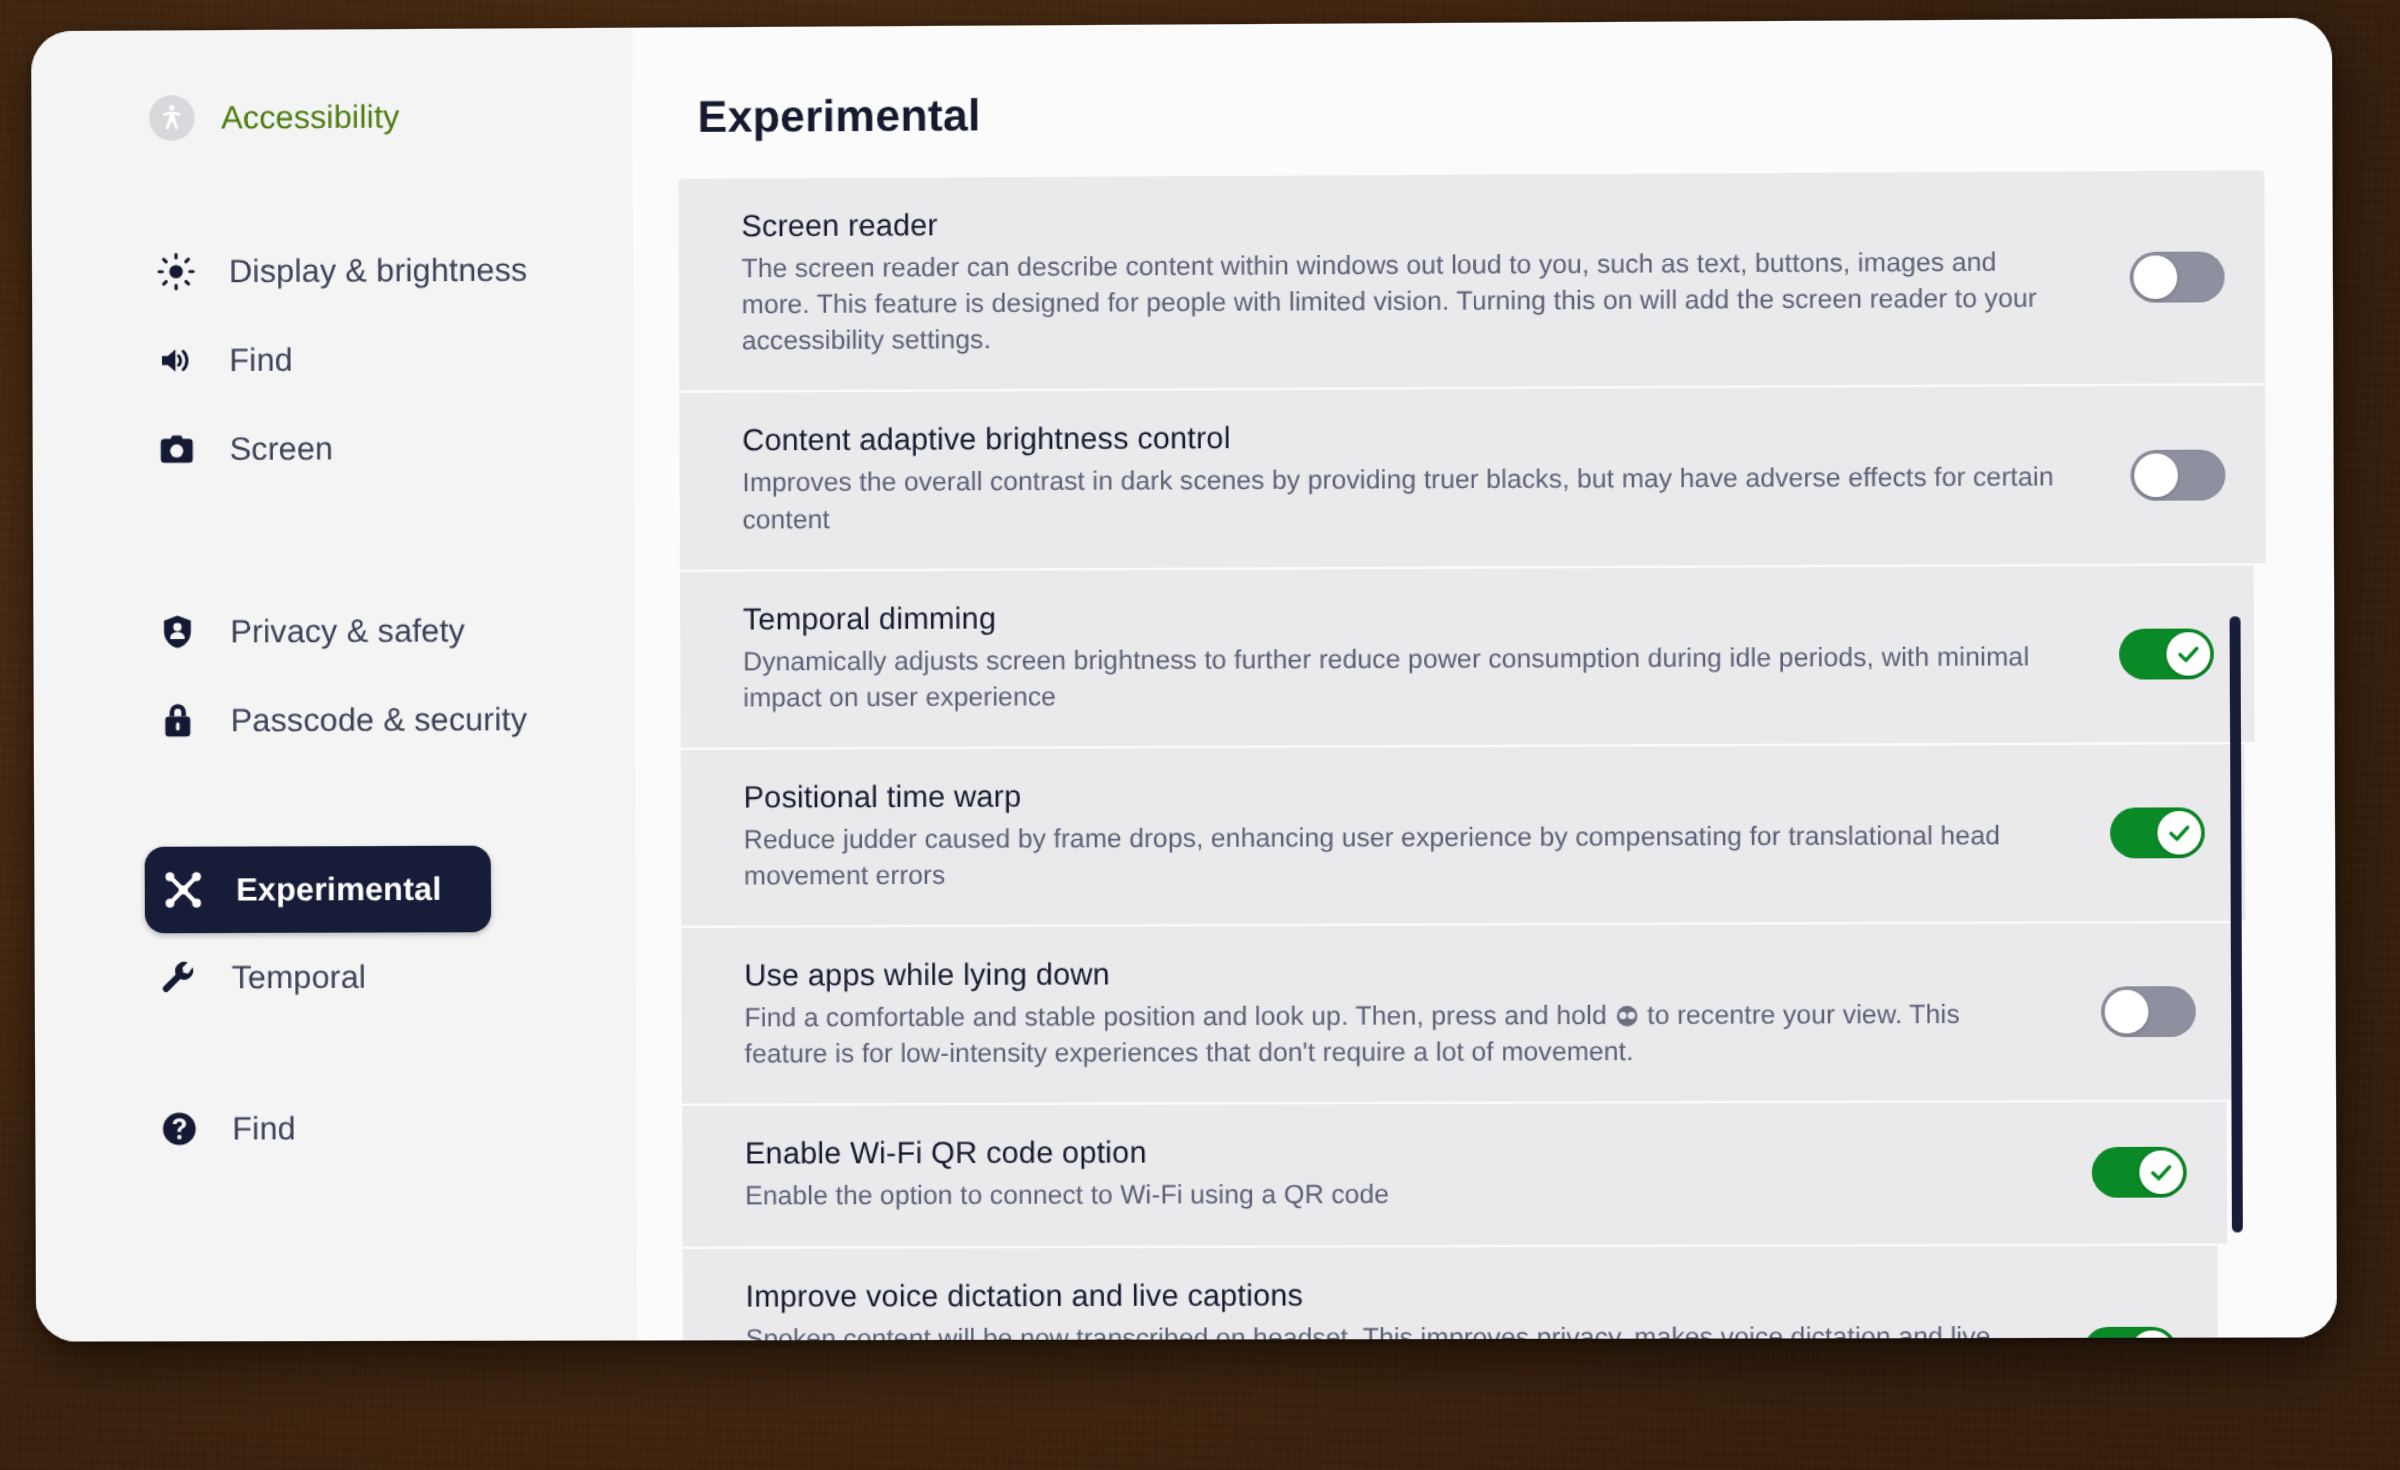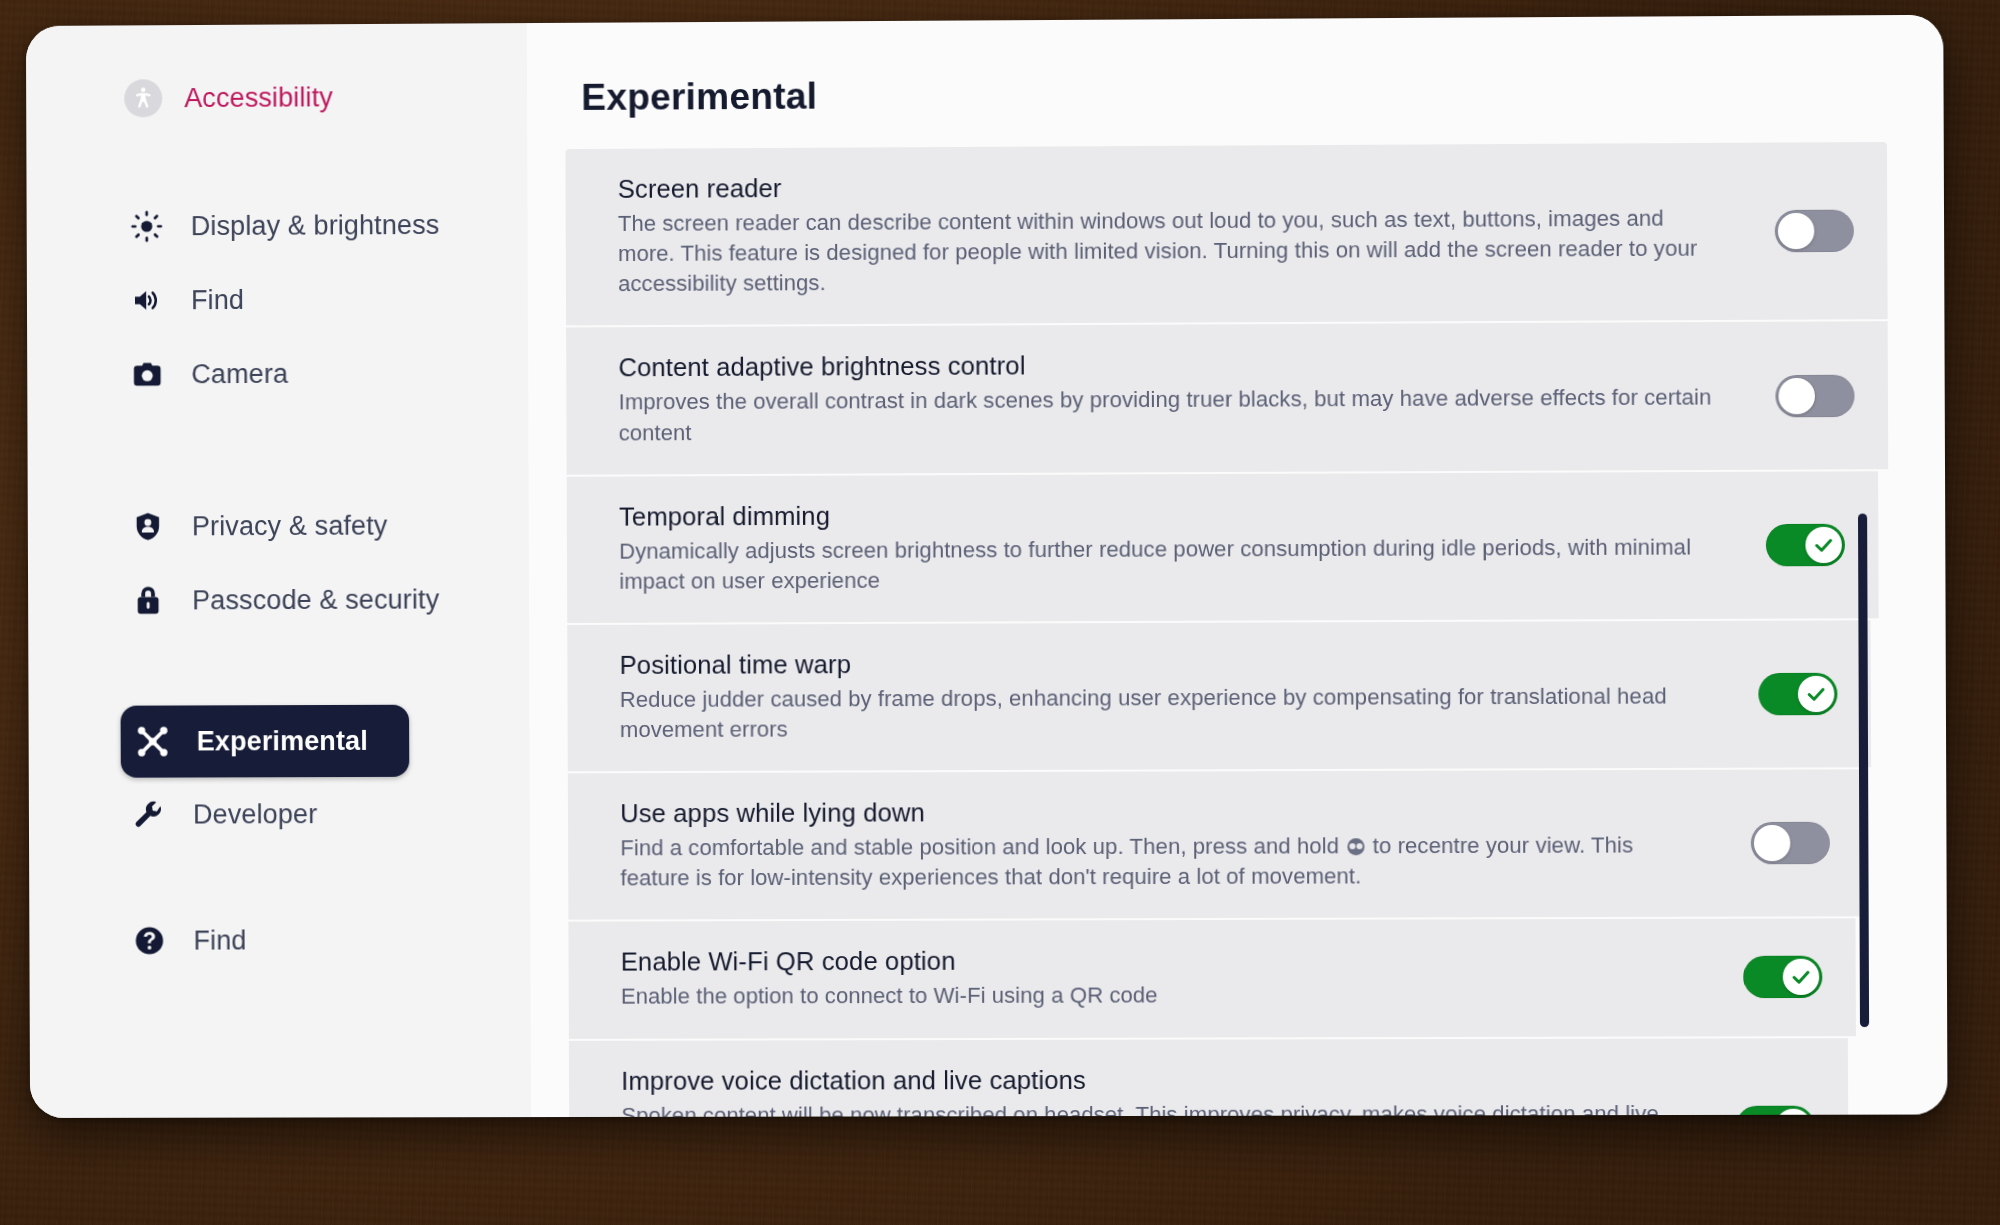--- a/index.html
+++ b/index.html
@@ -64,21 +64,21 @@
   .side-header .accessibility-badge {
     width: 38px; height: 38px;
     border-radius: 50%;
     background: #d9d9dd;
     display: flex; align-items: center; justify-content: center;
     flex: 0 0 38px;
   }
   .side-header .accessibility-badge svg { display:block; }
   .side-header-label {
     font-size: 27px;
-    color: #be185d;
+    color: #4d7c0f;
     letter-spacing: 0.1px;
   }
 
   .side-group { margin-top: 66px; }
   .side-group.g2 { margin-top: 78px; }
   .side-group.g3 { margin-top: 68px; }
   .side-group.g4 { margin-top: 52px; }
 
   .side-item {
     display: flex;
@@ -285,21 +285,21 @@
         <span class="lbl">Find</span>
       </div>
 
       <div class="side-item">
         <span class="ic">
           <svg width="32" height="32" viewBox="0 0 24 24" fill="currentColor">
             <path d="M9.2 3.4 8.2 5.4H4.4A2.4 2.4 0 0 0 2 7.8v10.2a2.4 2.4 0 0 0 2.4 2.4h15.2a2.4 2.4 0 0 0 2.4-2.4V7.8a2.4 2.4 0 0 0-2.4-2.4h-3.8l-1-2z"></path>
             <circle cx="12" cy="13" r="4.1" fill="#f4f4f5"></circle>
           </svg>
         </span>
-        <span class="lbl">Camera</span>
+        <span class="lbl">Screen</span>
       </div>
     </div>
 
     <div class="side-group g2">
 
       <div class="side-item">
         <span class="ic">
           <svg width="32" height="32" viewBox="0 0 24 24" fill="currentColor">
             <path d="M12 1.8 3.6 5v6.7c0 5.2 3.5 9.4 8.4 10.5 4.9-1.1 8.4-5.3 8.4-10.5V5L12 1.8z"></path>
             <circle cx="12" cy="9" r="2.6" fill="#f4f4f5"></circle>
@@ -341,21 +341,21 @@
         </span>
         <span class="lbl">Experimental</span>
       </div>
 
       <div class="side-item">
         <span class="ic">
           <svg width="32" height="32" viewBox="0 0 24 24" fill="currentColor">
             <path d="M20.6 5.6a5.8 5.8 0 0 1-7.6 7.4L5.5 20.4a2 2 0 1 1-2.9-2.9l7.5-7.4a5.8 5.8 0 0 1 7.5-7.5l-3.3 3.3.5 3.1 3.1.5 2.7-3.9z"></path>
           </svg>
         </span>
-        <span class="lbl">Developer</span>
+        <span class="lbl">Temporal</span>
       </div>
     </div>
 
     <div class="side-group g4">
       <div class="side-item">
         <span class="ic">
           <svg width="32" height="32" viewBox="0 0 24 24" fill="currentColor">
             <circle cx="12" cy="12" r="10.2"></circle>
             <path d="M12 5.4c-2.3 0-4 1.5-4.2 3.6h2.4c.1-.9.8-1.5 1.8-1.5s1.7.6 1.7 1.4c0 .7-.3 1.1-1.3 1.7-1.1.7-1.6 1.4-1.6 2.7v.6h2.3v-.4c0-.8.3-1.2 1.3-1.8 1.2-.7 1.8-1.6 1.8-2.9 0-2-1.7-3.4-4.2-3.4z" fill="#f4f4f5"></path>
             <circle cx="12" cy="17.2" r="1.4" fill="#f4f4f5"></circle>

